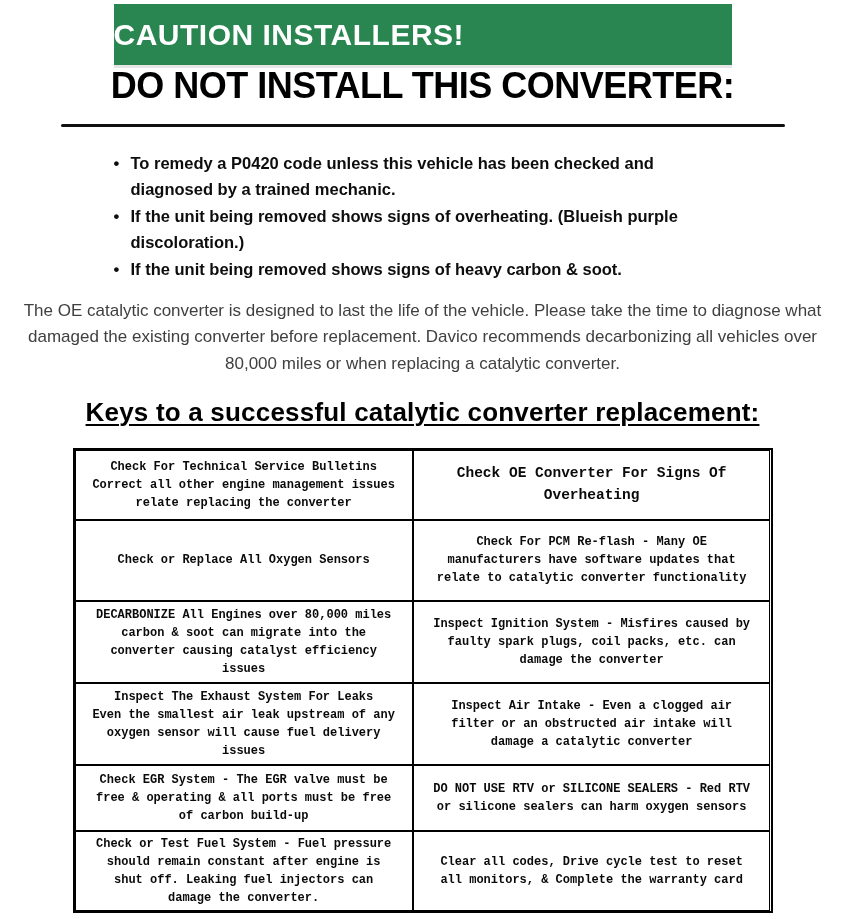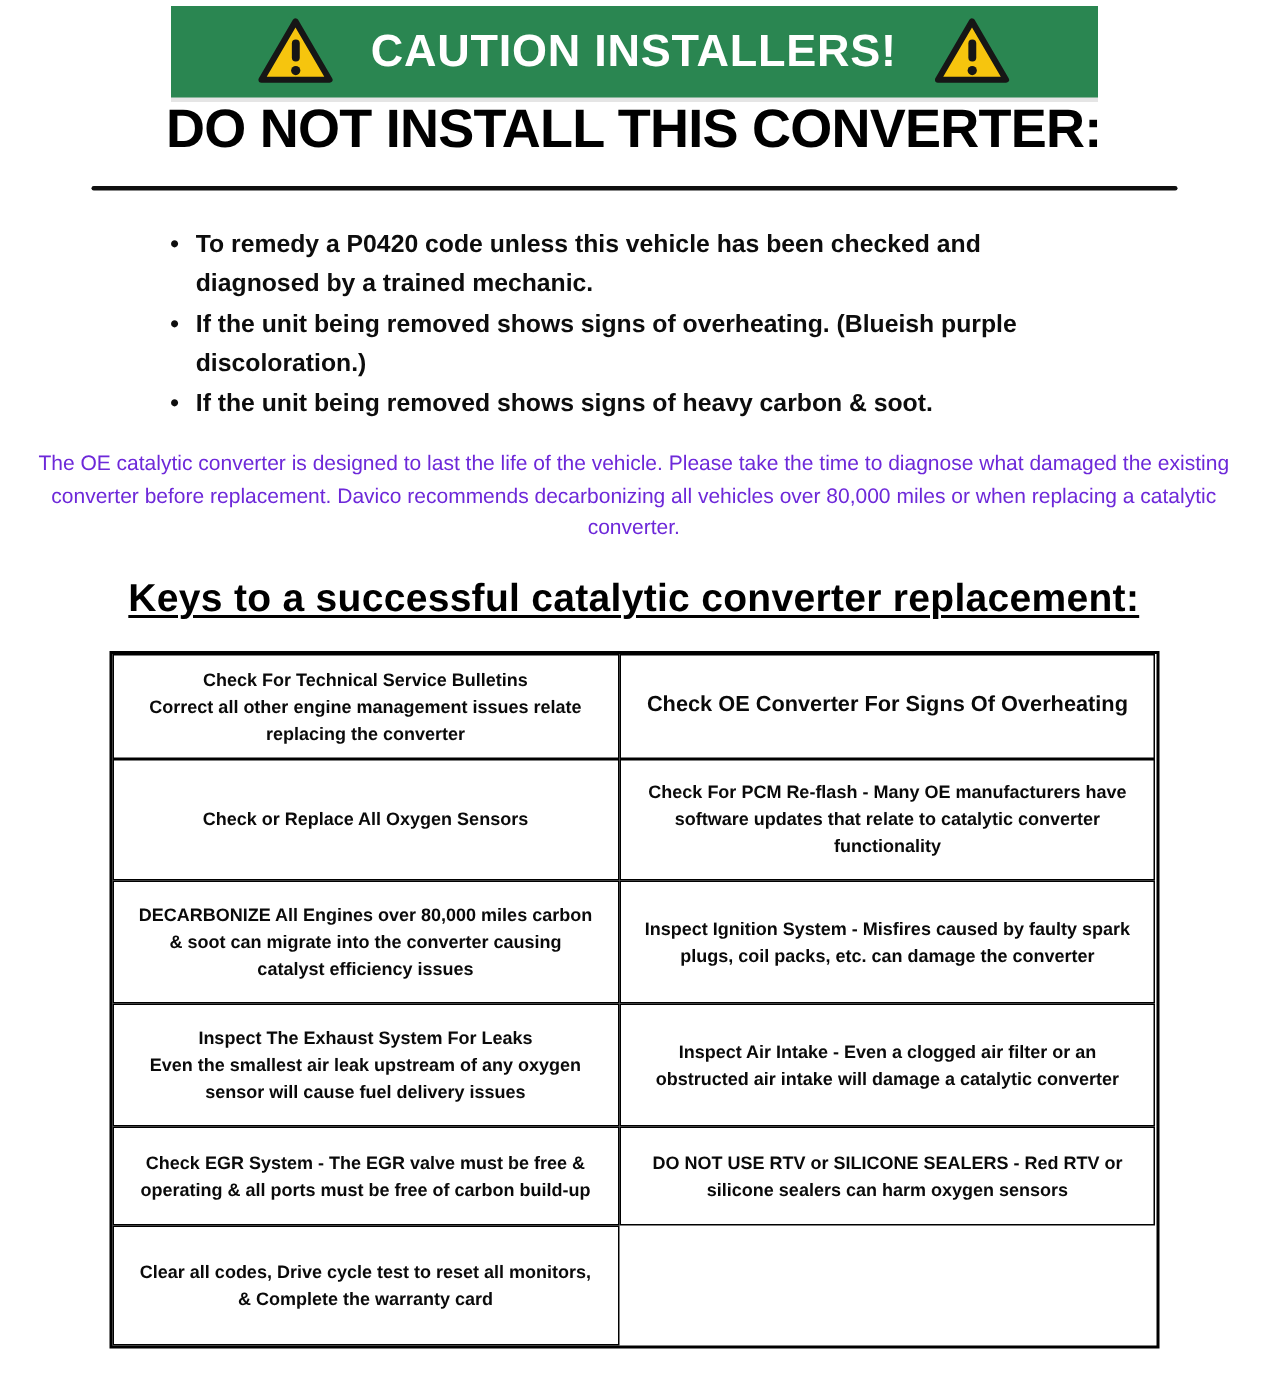--- a/index.html
+++ b/index.html
@@ -13,24 +13,24 @@
     overflow: hidden;
   }
 
   
   .banner {
     width: 618px;
     height: 61px;
     margin: 4px auto 0 auto;
     background: #2a8651;
     display: flex;
-    align-items: center;
     justify-content: center;
     gap: 24px;
     box-shadow: 0 3px 0 rgba(0,0,0,0.10);
+    flex-direction: column;
   }
   .banner-text {
     color: #ffffff;
     font-weight: bold;
     font-size: 30px;
     letter-spacing: 0.5px;
     white-space: nowrap;
   }
   .warn-icon { width: 52px; height: 47px; display: block; }
 
@@ -74,23 +74,23 @@
     position: absolute;
     left: 2px;
     top: 0;
   }
 
   
   .paragraph {
     width: 822px;
     margin: 15px auto 0 auto;
     text-align: center;
-    font-size: 14px;
+    font-size: 17px;
     line-height: 1.55;
-    color: #6d28d9;
+    color: #404040;
   }
 
   
   .keys-heading {
     margin-top: 20px;
     text-align: center;
     font-size: 26px;
     font-weight: bold;
     color: #000;
     text-decoration: underline;
@@ -100,20 +100,21 @@
   }
 
   
   .keys-table {
     width: 700px;
     margin: 20px auto 0 auto;
     display: grid;
     grid-template-columns: 48.6% 51.4%;
     grid-template-rows: 70px 81px 82px 82px 66px 80px;
     border: 2px solid #000;
+    font-family: Liberation Mono, monospace;
   }
   .cell {
     border: 1px solid #000;
     display: flex;
     flex-direction: column;
     align-items: center;
     justify-content: center;
     text-align: center;
     padding: 6px 16px;
     font-weight: bold;
@@ -187,16 +188,19 @@
   </div>
 
   <div class="cell">
     <div>Check EGR System - The EGR valve must be free &amp; operating &amp; all ports must be free of carbon build-up</div>
   </div>
   <div class="cell">
     <div>DO NOT USE RTV or SILICONE SEALERS - Red RTV or silicone sealers can harm oxygen sensors</div>
   </div>
 
   <div class="cell">
+    <div>Check or Test Fuel System - Fuel pressure should remain constant after engine is shut off.  Leaking fuel injectors can damage the converter.</div>
+  </div>
+  <div class="cell">
     <div>Clear all codes,  Drive cycle test to reset all monitors, &amp; Complete the warranty card</div>
   </div>
 
 </div>
 
 </body></html>

